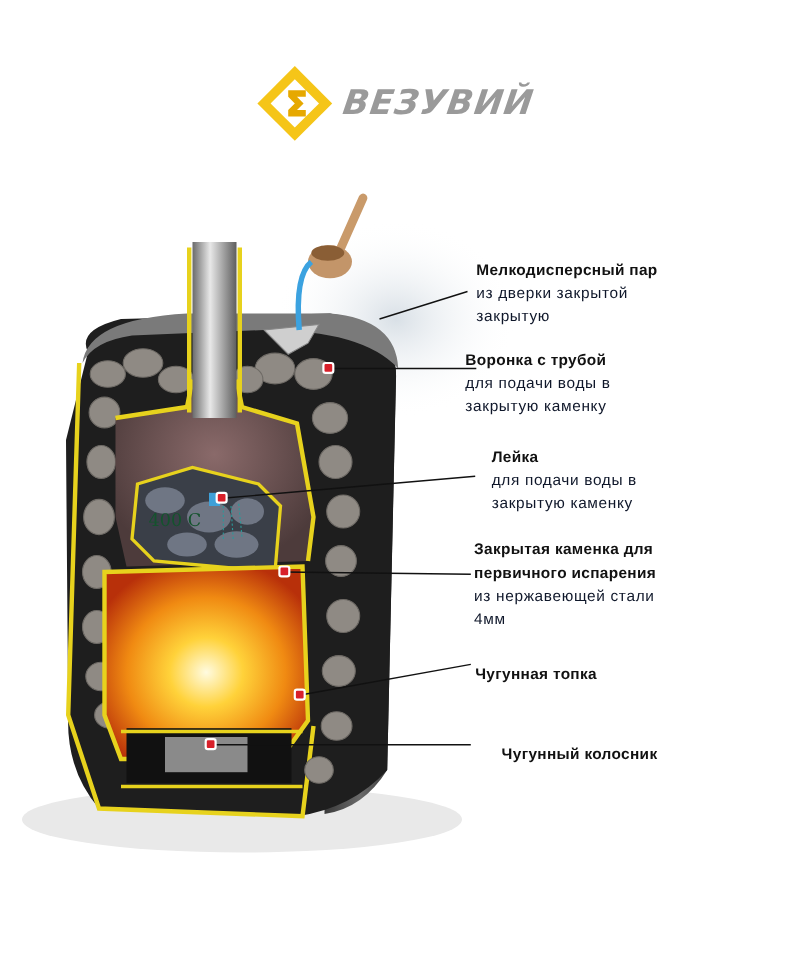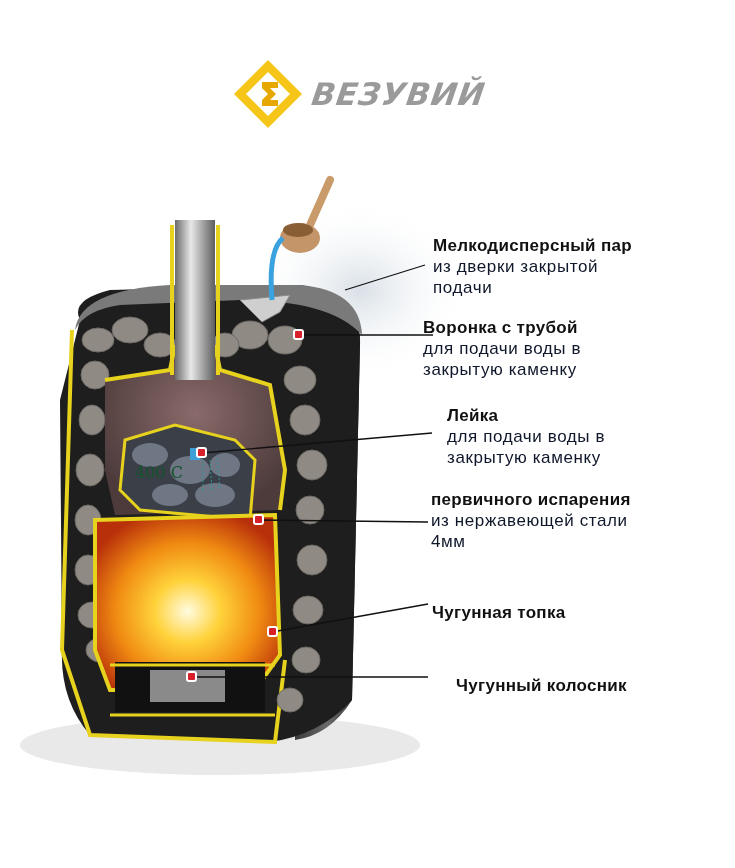--- a/index.html
+++ b/index.html
@@ -1,20 +1,20 @@
 <!DOCTYPE html>
 <html><head>
 <meta charset="utf-8">
 <style>
   html,body{margin:0;padding:0;background:#ffffff;}
   body{width:735px;height:868px;position:relative;overflow:hidden;font-family:"Liberation Sans",sans-serif;}
   .logo{position:absolute;left:232px;top:58px;display:flex;align-items:center;}
   .logo-text{font-family:"DejaVu Sans",sans-serif;font-weight:bold;font-style:italic;font-size:31px;color:#9a9a9a;letter-spacing:1px;margin-left:8px;transform:skewX(-8deg);}
   svg.stove{position:absolute;left:0;top:0;}
-  .label{position:absolute;color:#1a1a1a;font-size:17px;line-height:21px;}
+  .label{position:absolute;color:#1a1a1a;font-size:14px;line-height:21px;}
   .label .title{font-weight:bold;color:#111;letter-spacing:0.3px;}
   .label .desc{color:#0f172a;letter-spacing:0.6px;}
   .temp{position:absolute;left:135px;top:463px;color:#14532d;font-family:"DejaVu Serif",serif;font-size:16px;}
 </style>
 </head>
 <body>
 
 <div class="logo">
   <svg width="72" height="72" viewBox="0 0 72 72">
     <polygon points="36,2 70,36 36,70 2,36" fill="#f5c518"></polygon>
@@ -141,36 +141,37 @@
     <rect x="268" y="627" width="9" height="9" rx="2"></rect>
     <rect x="187" y="672" width="9" height="9" rx="2"></rect>
   </g>
 </svg>
 
 <div class="temp">400 С</div>
 
 <div class="label" style="left:433px;top:235px;">
   <div class="title">Мелкодисперсный пар</div>
   <div class="desc">из дверки закрытой</div>
-  <div class="desc">подачи</div>
+  <div class="desc">закрытую</div>
 </div>
 
 <div class="label" style="left:423px;top:317px;">
   <div class="title">Воронка с трубой</div>
   <div class="desc">для подачи воды в</div>
   <div class="desc">закрытую каменку</div>
 </div>
 
 <div class="label" style="left:447px;top:405px;">
   <div class="title">Лейка</div>
   <div class="desc">для подачи воды в</div>
   <div class="desc">закрытую каменку</div>
 </div>
 
 <div class="label" style="left:431px;top:489px;">
+  <div class="title">Закрытая каменка для</div>
   <div class="title">первичного испарения</div>
   <div class="desc">из нержавеющей стали</div>
   <div class="desc">4мм</div>
 </div>
 
 <div class="label" style="left:432px;top:602px;">
   <div class="title">Чугунная топка</div>
 </div>
 
 <div class="label" style="left:456px;top:675px;">

